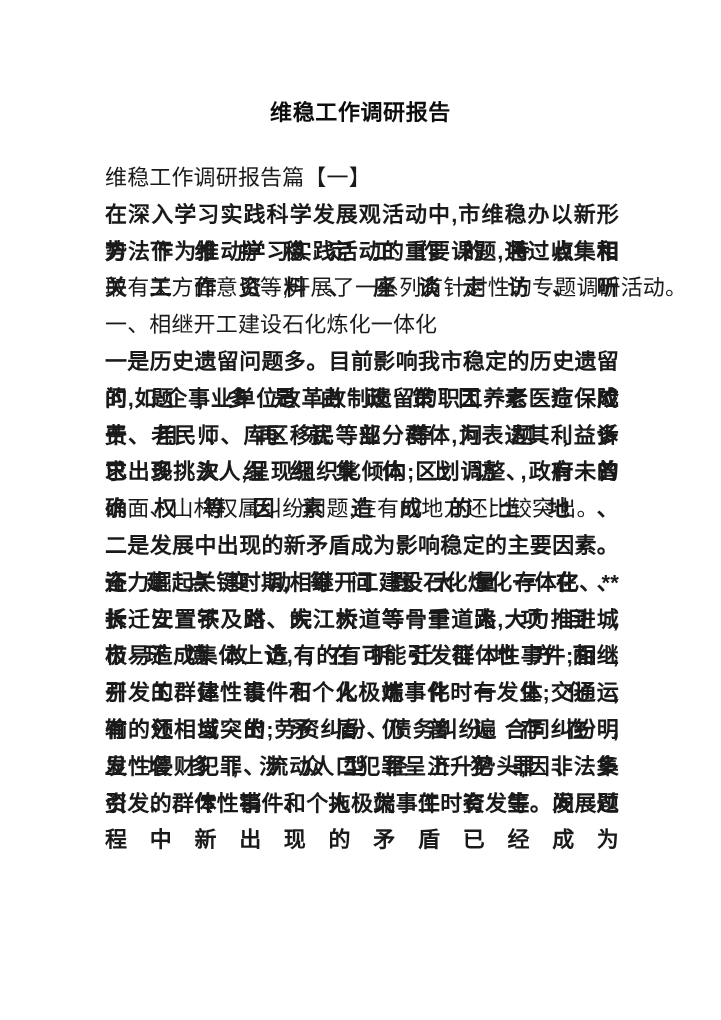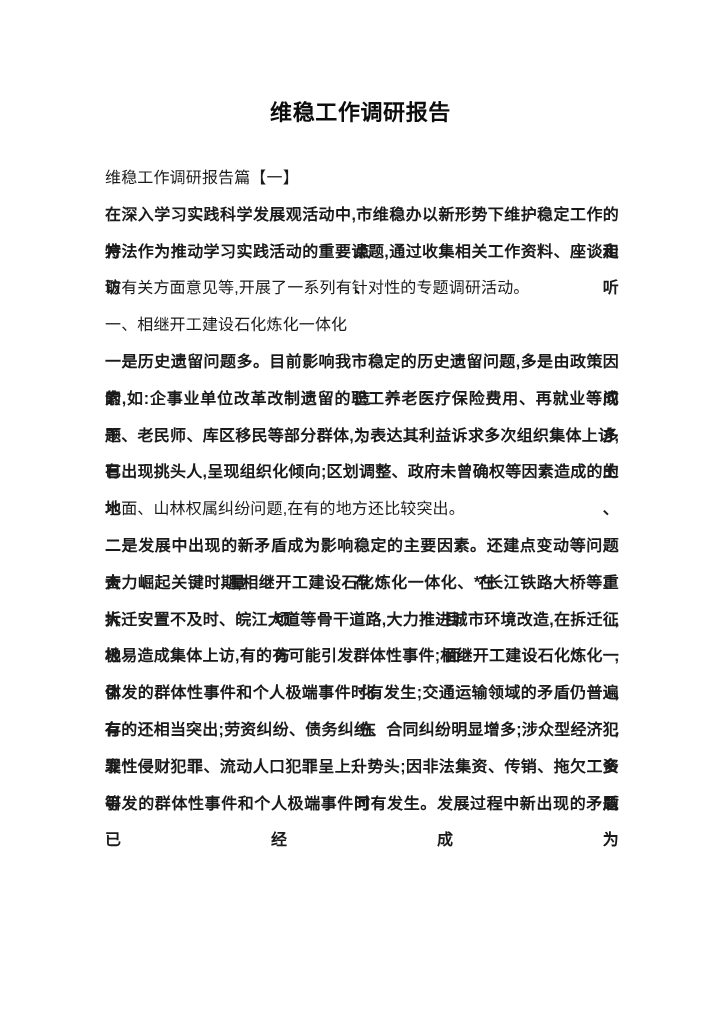--- a/index.html
+++ b/index.html
@@ -37,21 +37,21 @@
   }
 
   
   .body-block {
     position: absolute;
     left: 105px;
     top: 160px;
     width: 514px;
   }
   .line {
-    font-size: 16px;
+    font-size: 22px;
     line-height: 36.8px;
     height: 36.8px;
     color: #1a1a1a;
     white-space: pre;
     letter-spacing: 0.15px;
   }
   
   .line.justify {
     text-align: justify;
     text-align-last: justify;

